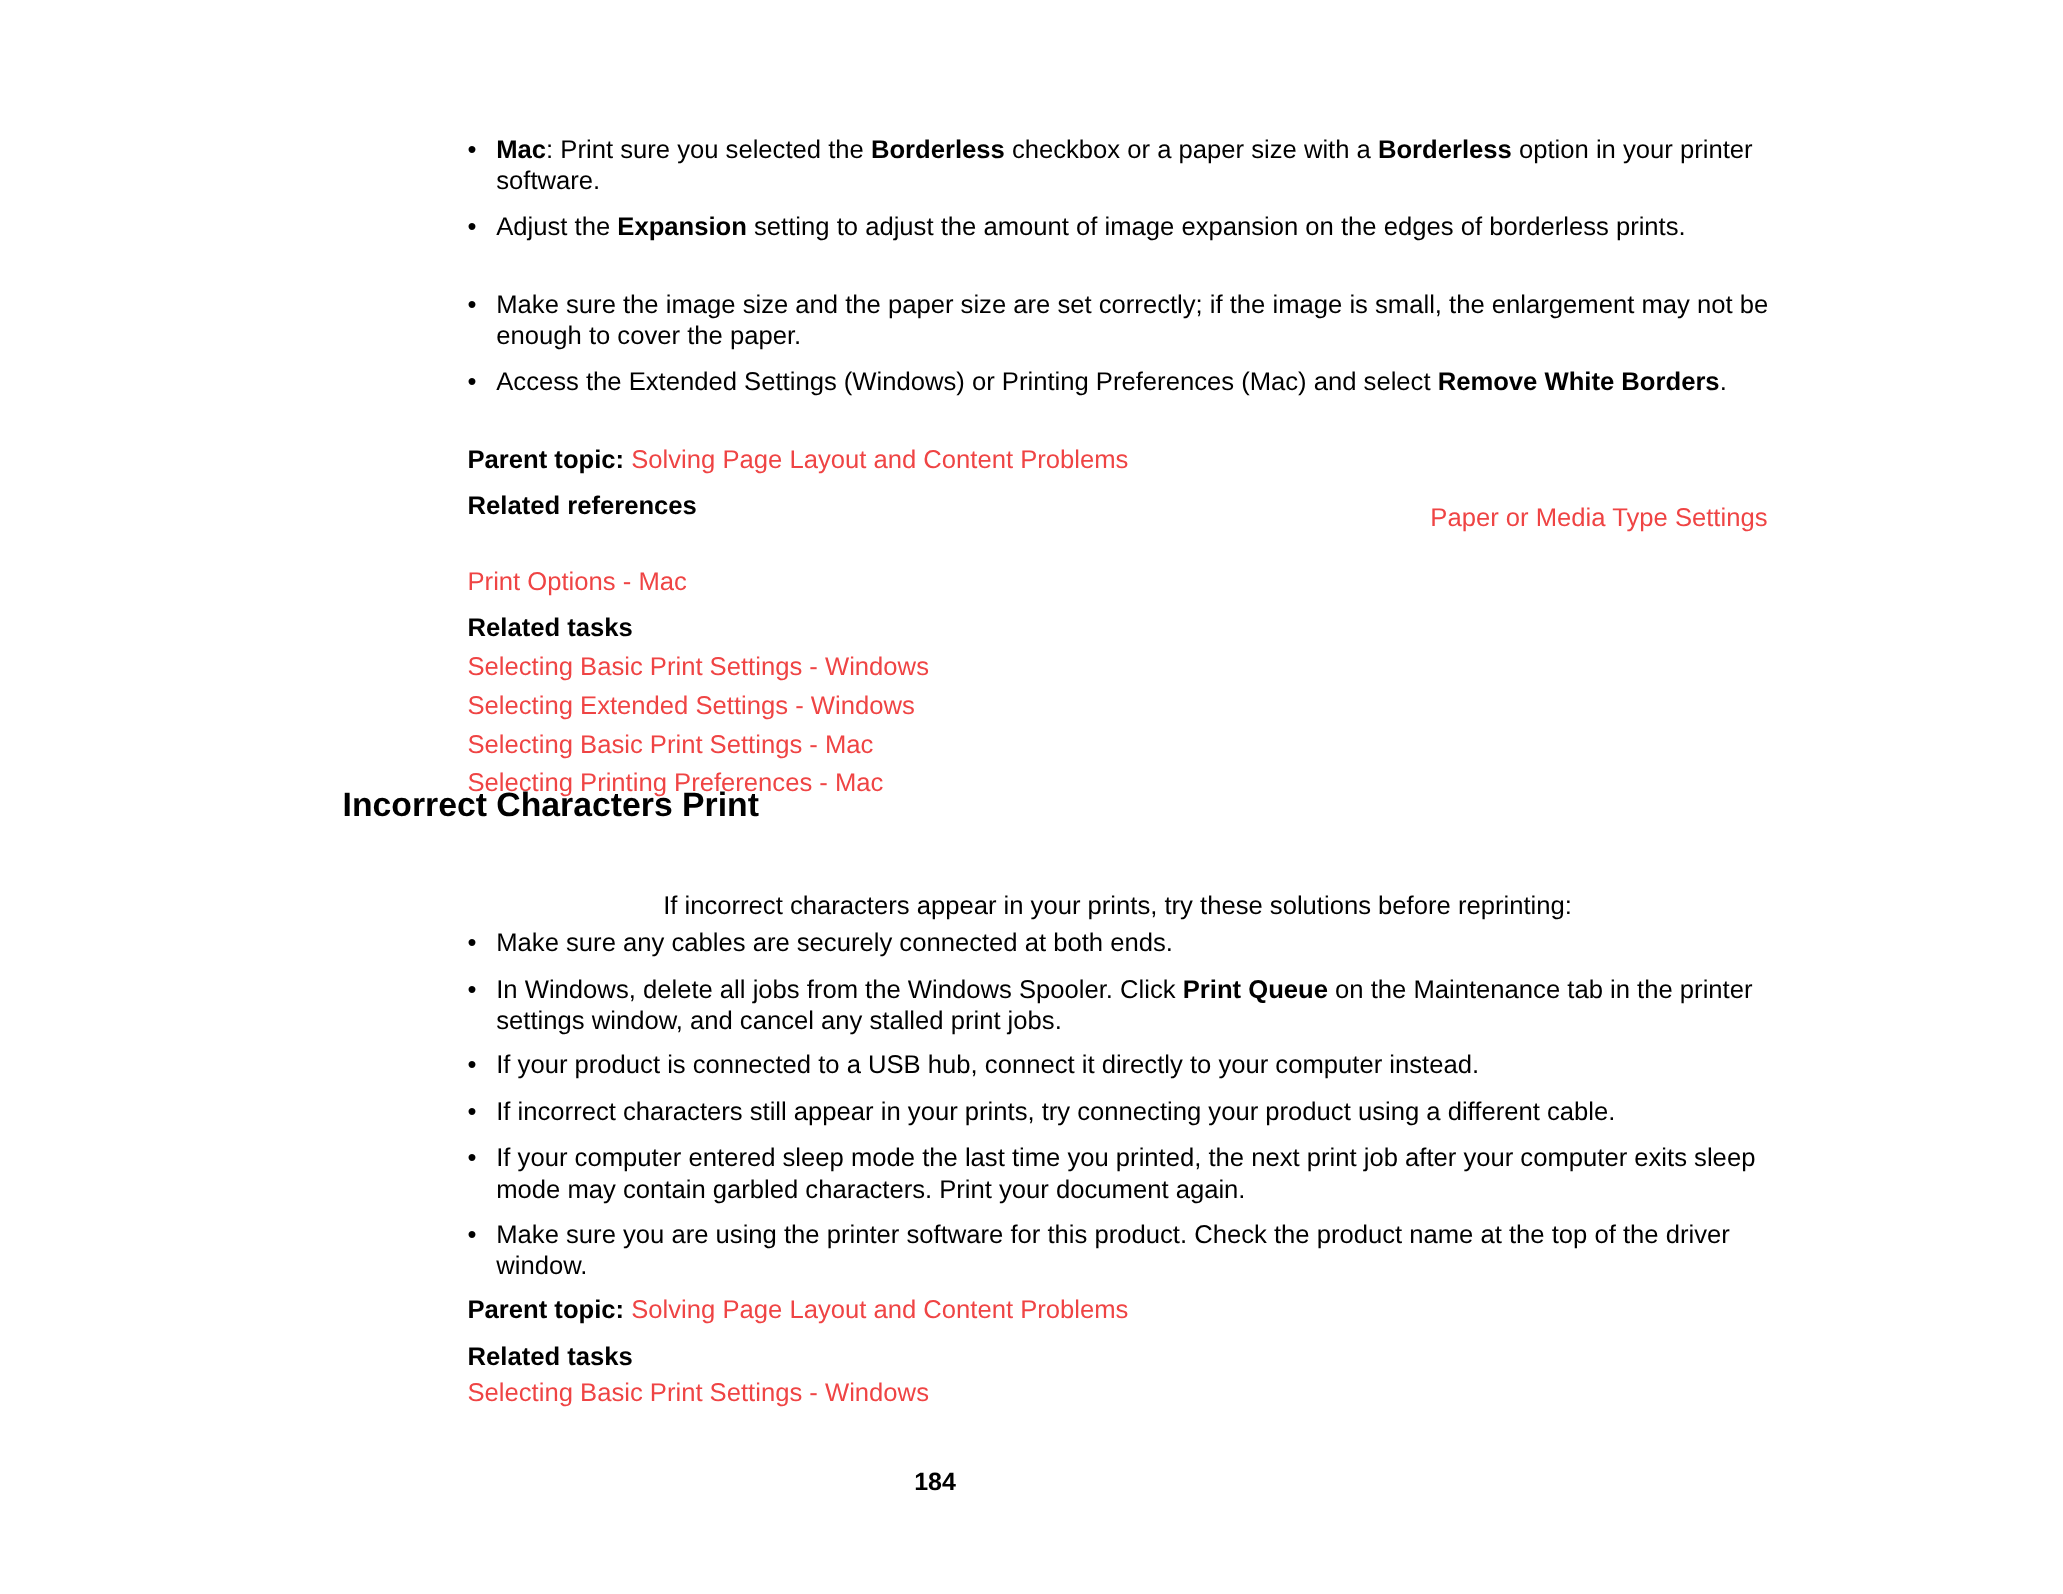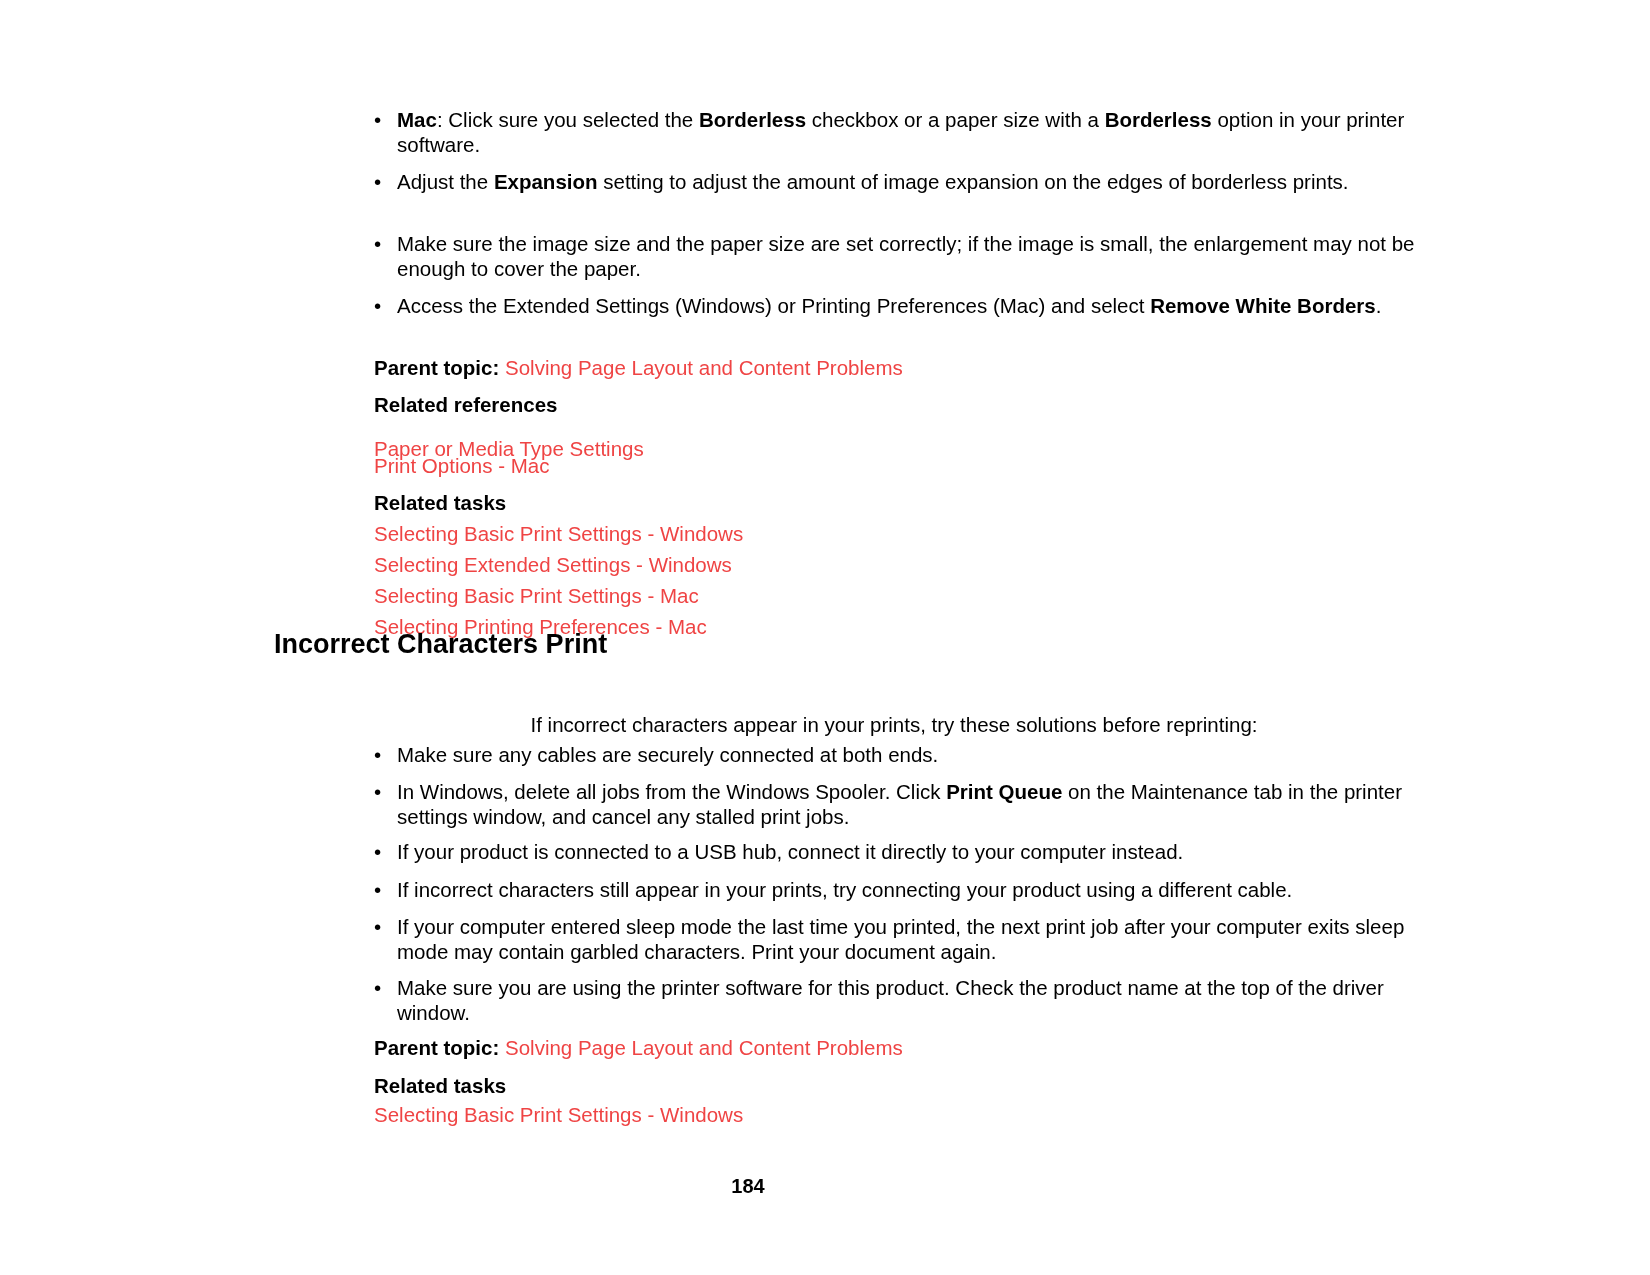--- a/index.html
+++ b/index.html
@@ -16,42 +16,42 @@
     .link { color: #ef4444; text-decoration: none; cursor: pointer; }
     .heading { position: absolute; left: 226px; font-size: 27px; font-weight: bold; line-height: 32px; }
     .pagenum { position: absolute; left: 0; width: 1496px; text-align: center; font-weight: bold; font-size: 20px; }
     .related-label { font-weight: bold; }
   </style>
 </head>
 <body>
 
 <div class="bullet" style="top:107px;">
   <span class="dot">•</span>
-  <span class="txt"><span class="b">Mac</span><span>: Click sure you selected the </span><span class="b">Borderless</span><span> checkbox or a paper size with a </span><span class="b">Borderless</span><span> option in your printer software.</span></span>
+  <span class="txt"><span class="b">Mac</span><span>: Print sure you selected the </span><span class="b">Borderless</span><span> checkbox or a paper size with a </span><span class="b">Borderless</span><span> option in your printer software.</span></span>
 </div>
 <div class="bullet" style="top:169px;">
   <span class="dot">•</span>
   <span class="txt"><span>Adjust the </span><span class="b">Expansion</span><span> setting to adjust the amount of image expansion on the edges of borderless prints.</span></span>
 </div>
 <div class="bullet" style="top:231px;">
   <span class="dot">•</span>
   <span class="txt"><span>Make sure the image size and the paper size are set correctly; if the image is small, the enlargement may not be enough to cover the paper.</span></span>
 </div>
 <div class="bullet" style="top:293px;">
   <span class="dot">•</span>
   <span class="txt"><span>Access the Extended Settings (Windows) or Printing Preferences (Mac) and select </span><span class="b">Remove White Borders</span><span>.</span></span>
 </div>
 
 <div class="blk" style="top:355px;">
   <span class="b">Parent topic:</span>
   <a class="link">Solving Page Layout and Content Problems</a>
 </div>
 
 <div class="blk related-label" style="top:392px;">Related references</div>
-<div class="blk" style="top:436px;">
+<div class="blk" style="top:402px;text-align:right;">
   <a class="link">Paper or Media Type Settings</a>
 </div>
 <div class="blk" style="top:453px;">
   <a class="link">Print Options - Mac</a>
 </div>
 
 <div class="blk related-label" style="top:490px;">Related tasks</div>
 <div class="blk" style="top:521px;">
   <a class="link">Selecting Basic Print Settings - Windows</a>
 </div>

